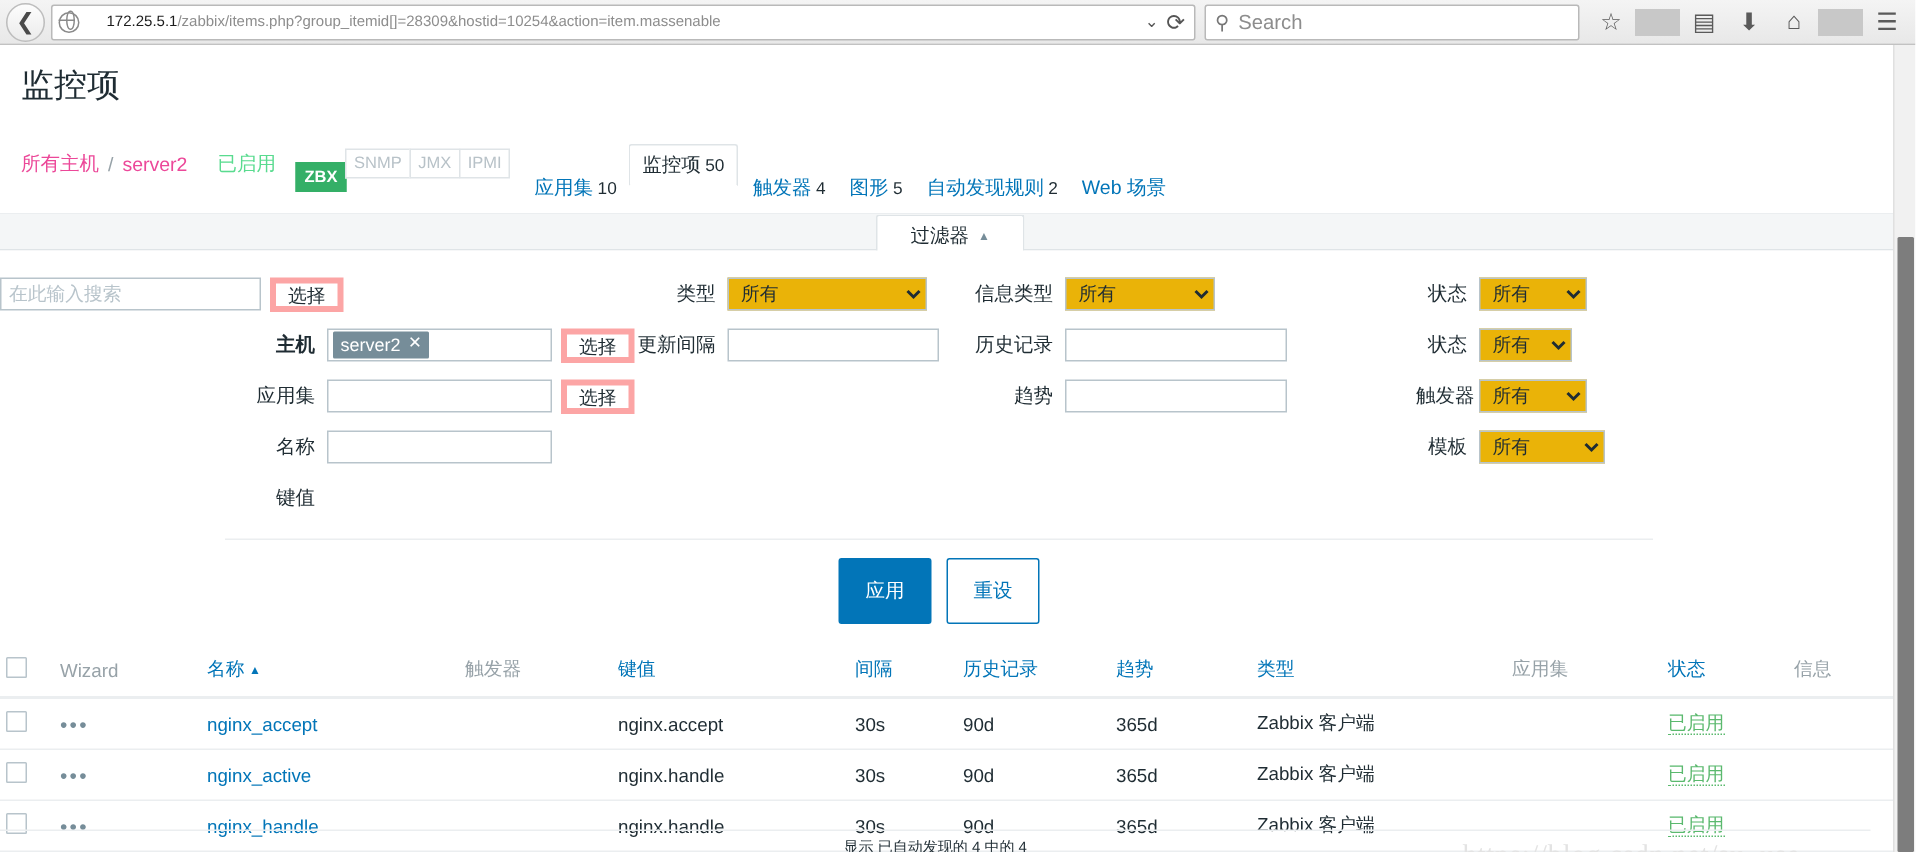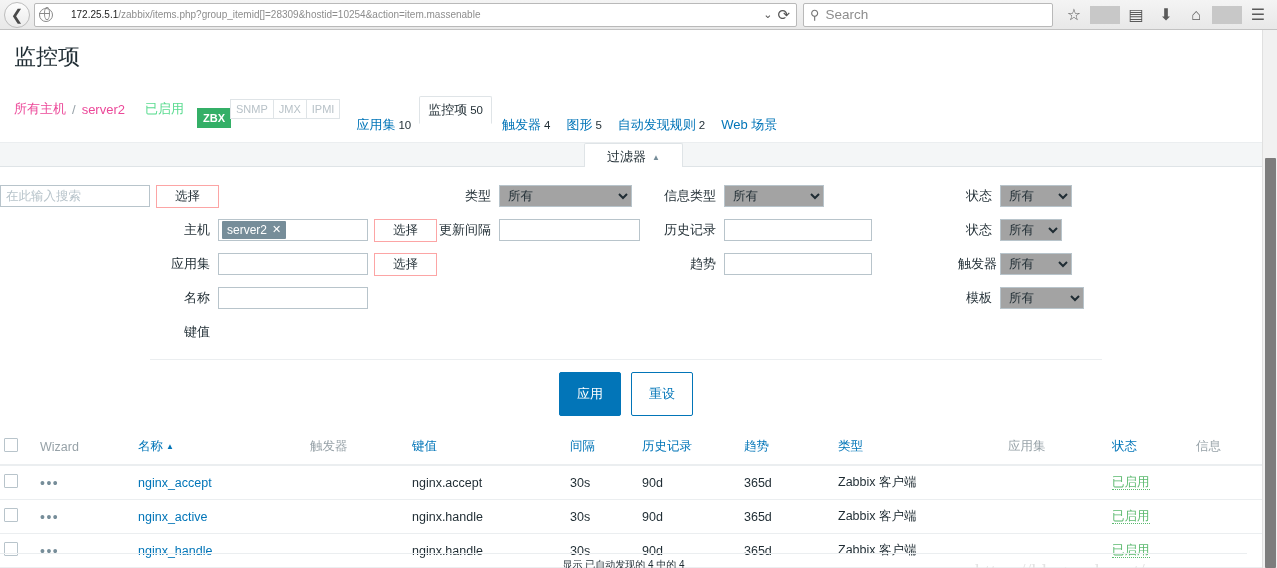--- a/index.html
+++ b/index.html
@@ -133,27 +133,27 @@
     font-size: 13px; color:#1f2c33; text-align:right; padding-right: 8px;
     white-space: nowrap;
   }
   .finput {
     height: 22px; border:1px solid #b8c4cb; background:#fff;
     font-size: 12.5px; color:#1f2c33; padding: 0 5px;
     font-family: "Liberation Sans", sans-serif;
   }
   .finput::placeholder { color:#b8c4cb; }
   .fselect {
-    height: 22px; border:1px solid #b8c4cb; background:#a3a3a3;
+    height: 22px; border:1px solid #b8c4cb; background:#eab308;
     font-size: 12.5px; color:#1f2c33; padding: 1px 2px 1px 4px;
     font-family: "Liberation Sans", sans-serif;
   }
   .btn-select {
-    height: 23px; border:1px solid #fca5a5; background:#fff; color:#1f2c33;
-    font-size: 12.5px; padding: 0 18px; margin-left: 6px; cursor:pointer;
+    height: 23px; border:4px solid #fca5a5; background:#fff; color:#1f2c33;
+    font-size: 12.5px; padding: 0 8px; margin-left: 6px; cursor:pointer;
     font-family: "Liberation Sans", sans-serif;
   }
   .multiselect {
     height: 22px; border:1px solid #b8c4cb; background:#fff;
     display:flex; align-items:center; padding: 0 3px;
   }
   .chip {
     background:#768d99; color:#fff; font-size: 12px;
     padding: 2px 5px; display:flex; align-items:center; gap:5px;
     border-radius: 1px; line-height:1.2;
@@ -301,25 +301,25 @@
     <div class="filter-tab">
       <span>过滤器</span><span class="caret">▲</span>
     </div>
   </div>
 
   <div class="filter-body">
     <div class="filter-cols">
 
       <div class="fcol" style="padding-left:0;">
         <div class="frow">
-          <input class="finput" style="width: 150px;" placeholder="在此输入搜索" value="">
+          <input class="finput" style="width: 174px;" placeholder="在此输入搜索" value="">
           <button class="btn-select">选择</button>
         </div>
         <div class="frow">
-          <span class="flabel" style="width:218px;">主机</span>
+          <span class="flabel" style="width:218px;font-weight:bold;">主机</span>
           <span class="multiselect" style="width:150px;">
             <span class="chip">
               <span>server2</span>
               <span class="x">✕</span>
             </span>
           </span>
           <button class="btn-select">选择</button>
         </div>
         <div class="frow">
           <span class="flabel" style="width:218px;">应用集</span>

